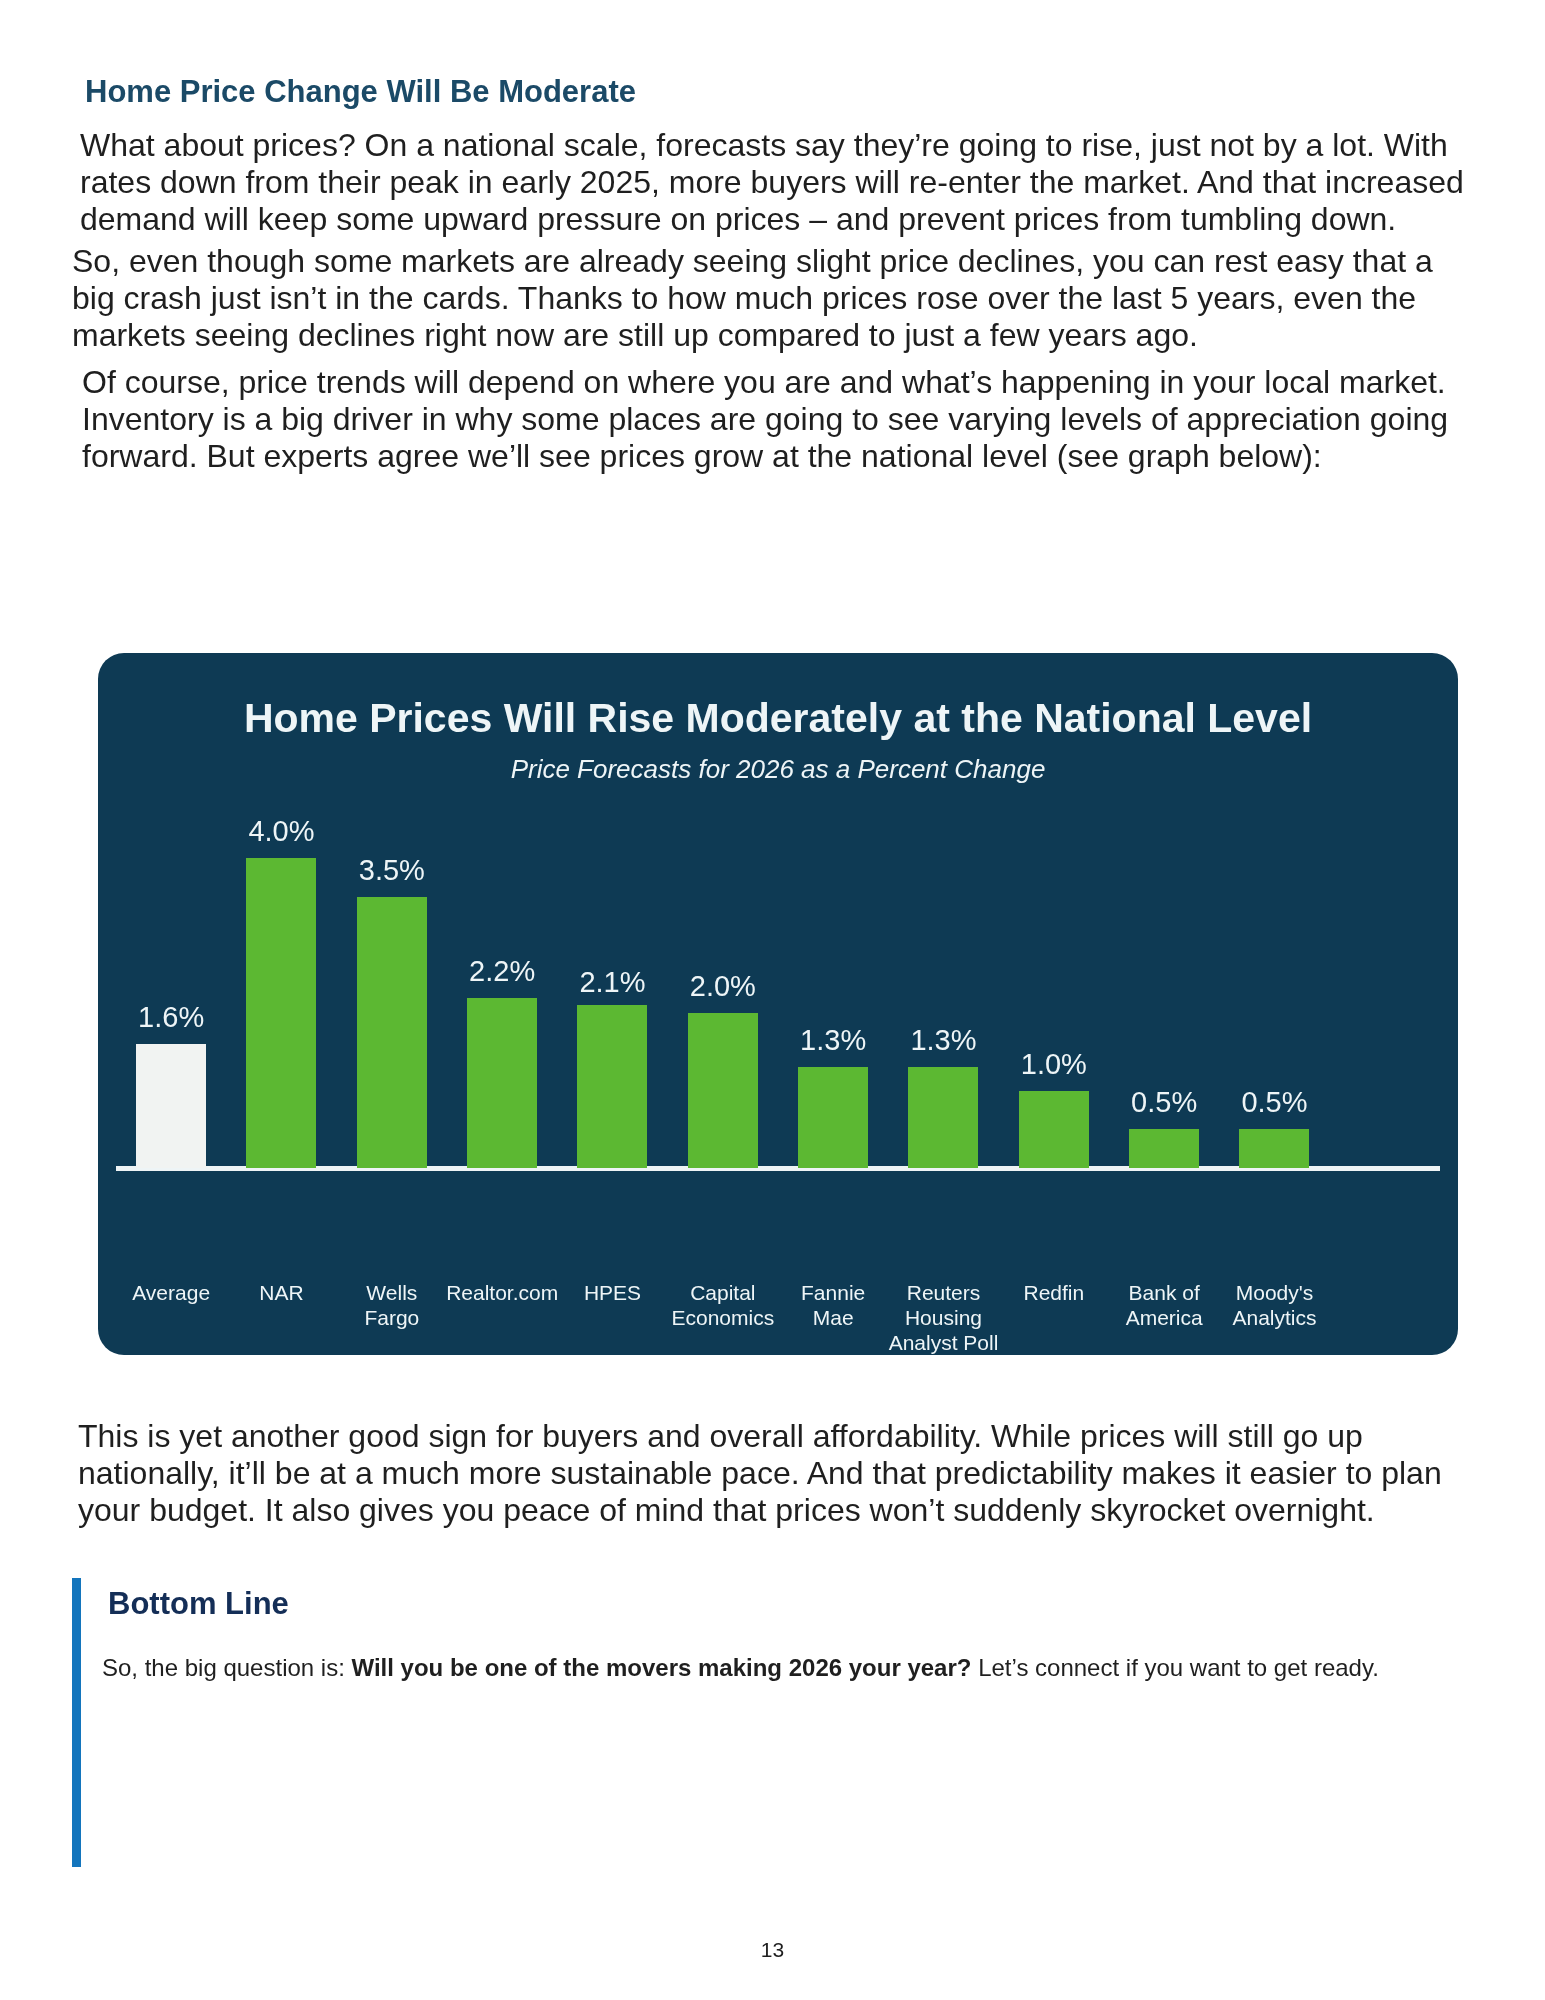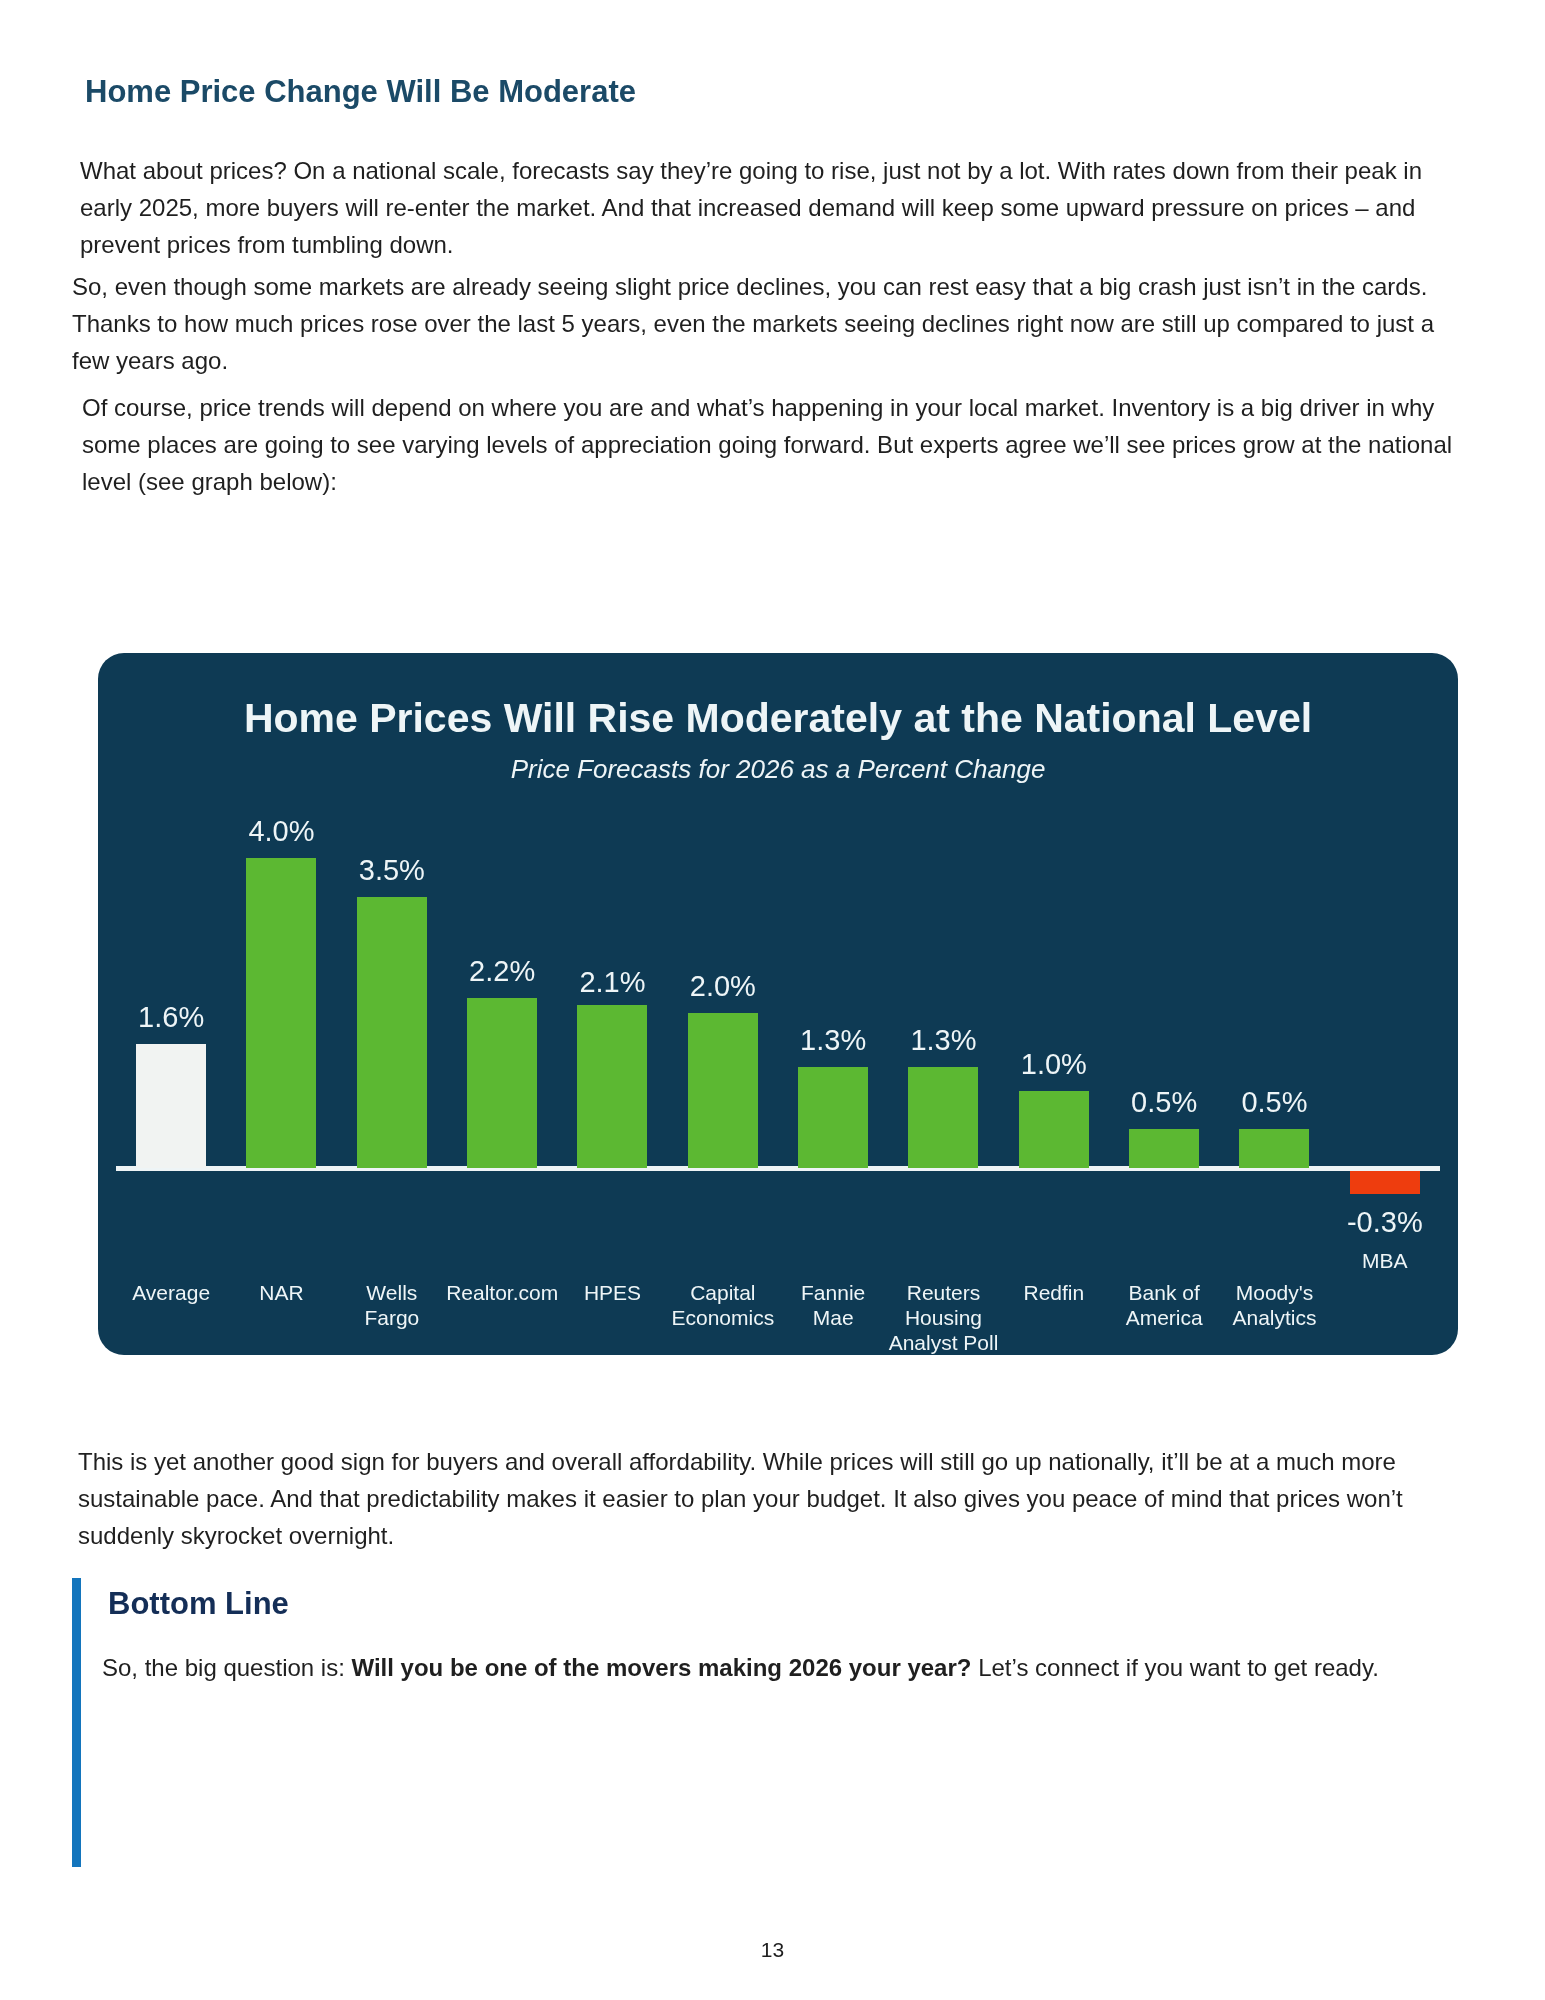--- a/index.html
+++ b/index.html
@@ -6,21 +6,21 @@
   html,body { background:#ffffff; }
   .page {
     position:relative; width:1545px; height:2000px; background:#ffffff;
     font-family:"Liberation Sans", sans-serif; color:var(--body_text,#1f1f1f);
     overflow:hidden;
   }
   h1.page-heading {
     position:absolute; left:85px; top:74px;
     font-size:31px; font-weight:bold; color:var(--heading,#1b4a67);
   }
-  .body-p { position:absolute; font-size:24px; line-height:37px;margin-top:25px; }
+  .body-p { position:absolute; font-size:32px; line-height:37px; }
   .p1 { left:80px; top:127px; width:1392px; }
   .p2 { left:72px; top:243px; width:1400px; }
   .p3 { left:82px; top:364px; width:1392px; }
   .p4 { left:78px; top:1418px; width:1396px; }
 
   .chart-panel {
     position:absolute; left:98px; top:653px; width:1360px; height:702px;
     border-radius:26px; background:var(--panel_background,#0e3a54);
   }
   .chart-title {
@@ -127,25 +127,20 @@
           <div class="bar" style="height: 38.75px; bottom: 187px; background: rgb(92, 184, 50);"></div>
           <div class="cat">Bank of
 America</div>
         </div>
         <div class="col" style="left: 83.3333%;">
           <div class="val" style="bottom: 235.75px;">0.5%</div>
           <div class="bar" style="height: 38.75px; bottom: 187px; background: rgb(92, 184, 50);"></div>
           <div class="cat">Moody's
 Analytics</div>
         </div>
-        <div class="col" style="left: 91.6667%;">
-          <div class="val" style="top: 413.25px;">-0.3%</div>
-          <div class="bar" style="height: 23.25px; top: 378px; background: rgb(238, 61, 14);"></div>
-          <div class="cat" style="top: 455.25px;">MBA</div>
-        </div>
       </div>
   </section>
 
   <p class="body-p p4">This is yet another good sign for buyers and overall affordability. While prices will still go up nationally, it’ll be at a much more sustainable pace. And that predictability makes it easier to plan your budget. It also gives you peace of mind that prices won’t suddenly skyrocket overnight.</p>
 
   <section class="bottom-line">
     <div class="accent-bar"></div>
     <h2 class="bl-heading">Bottom Line</h2>
     <p class="bl-p bl-p2"><span>So, the big question is: </span><strong>Will you be one of the movers making 2026 your year?</strong><span> Let’s connect if you want to get ready.</span></p>
   </section>

